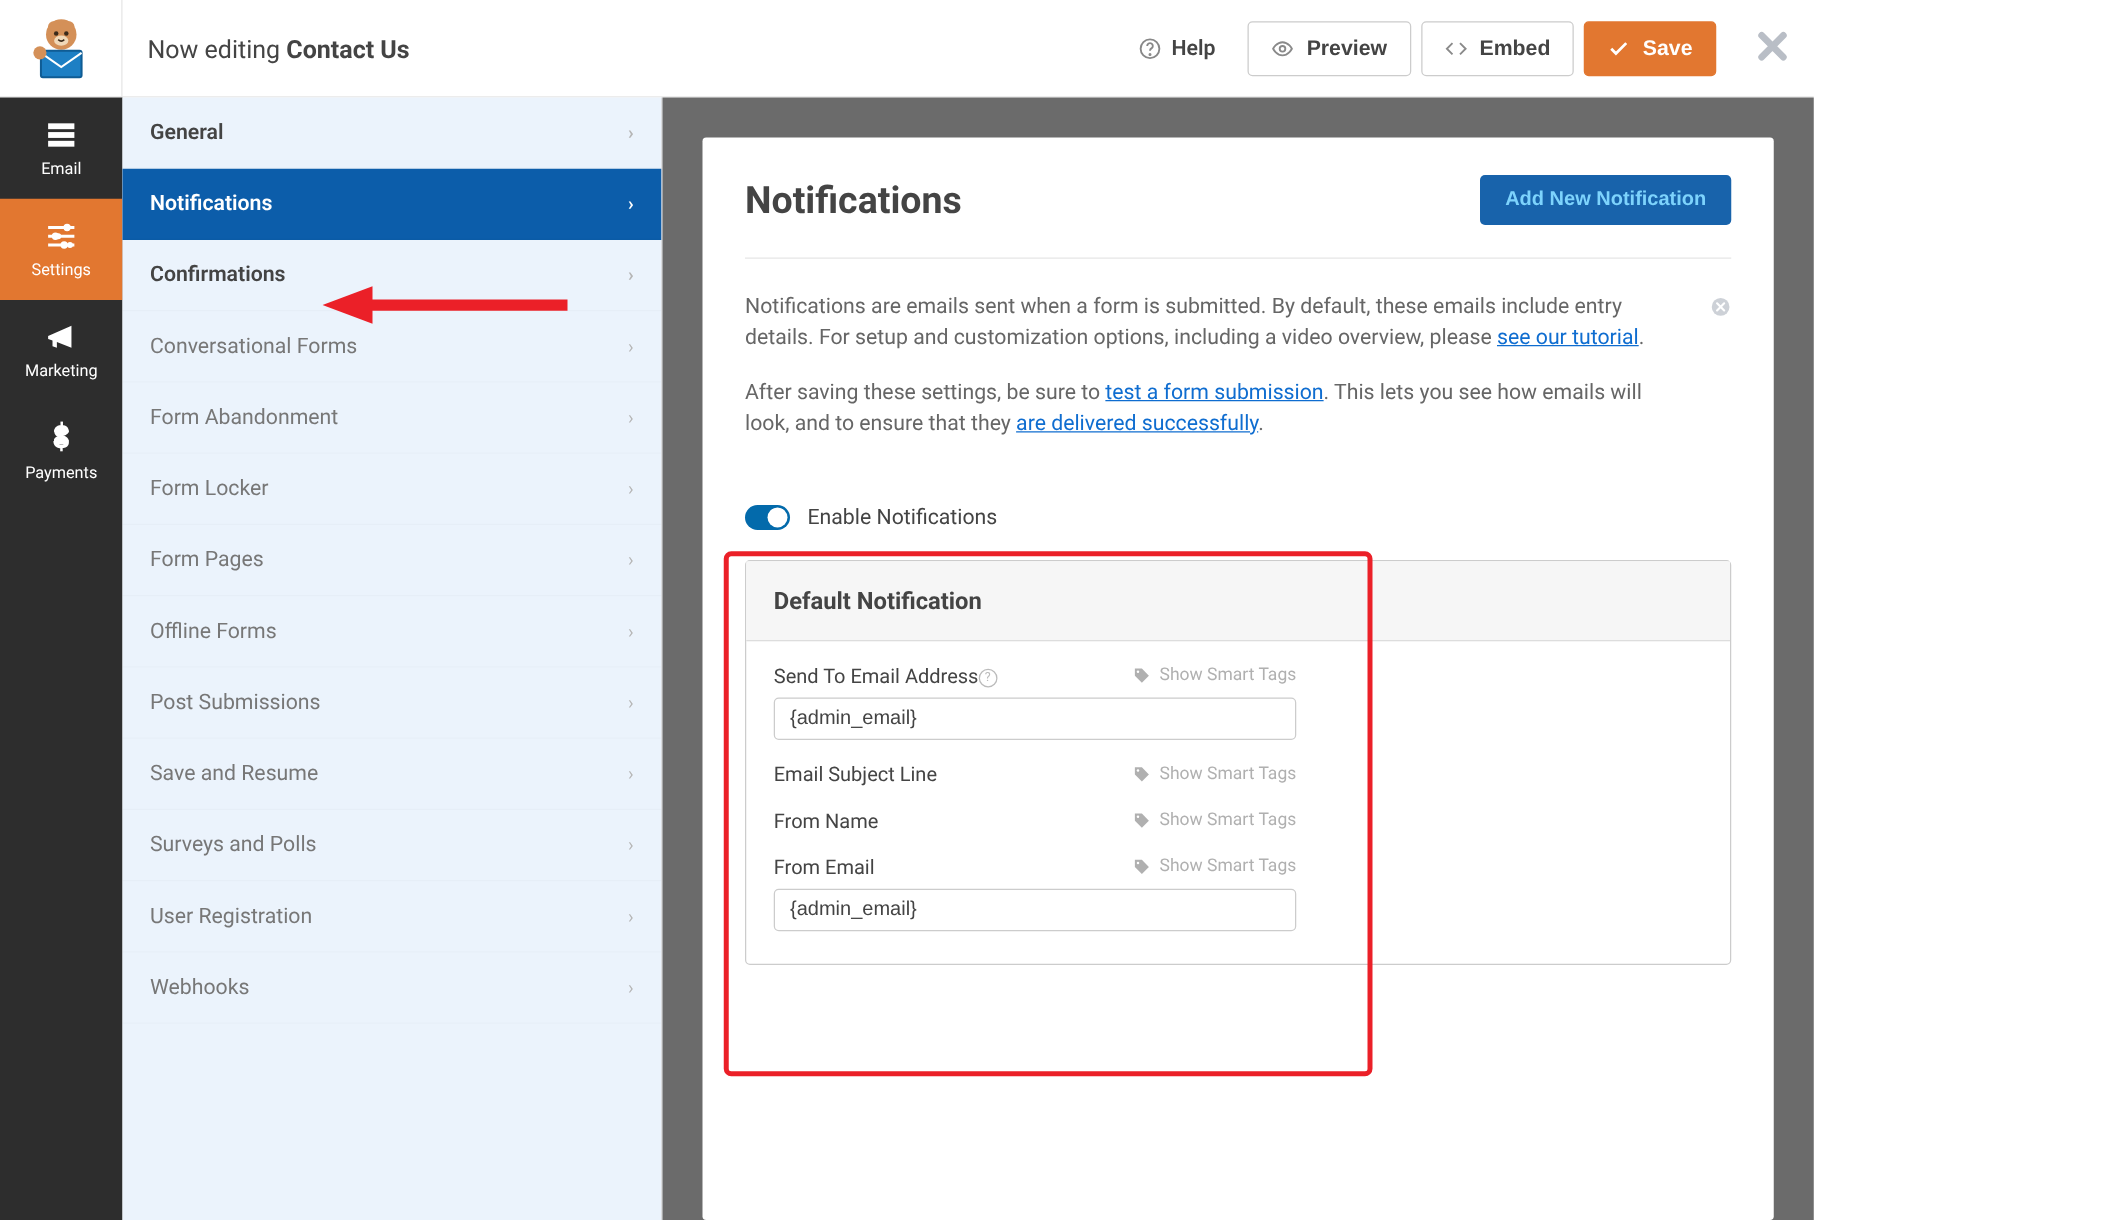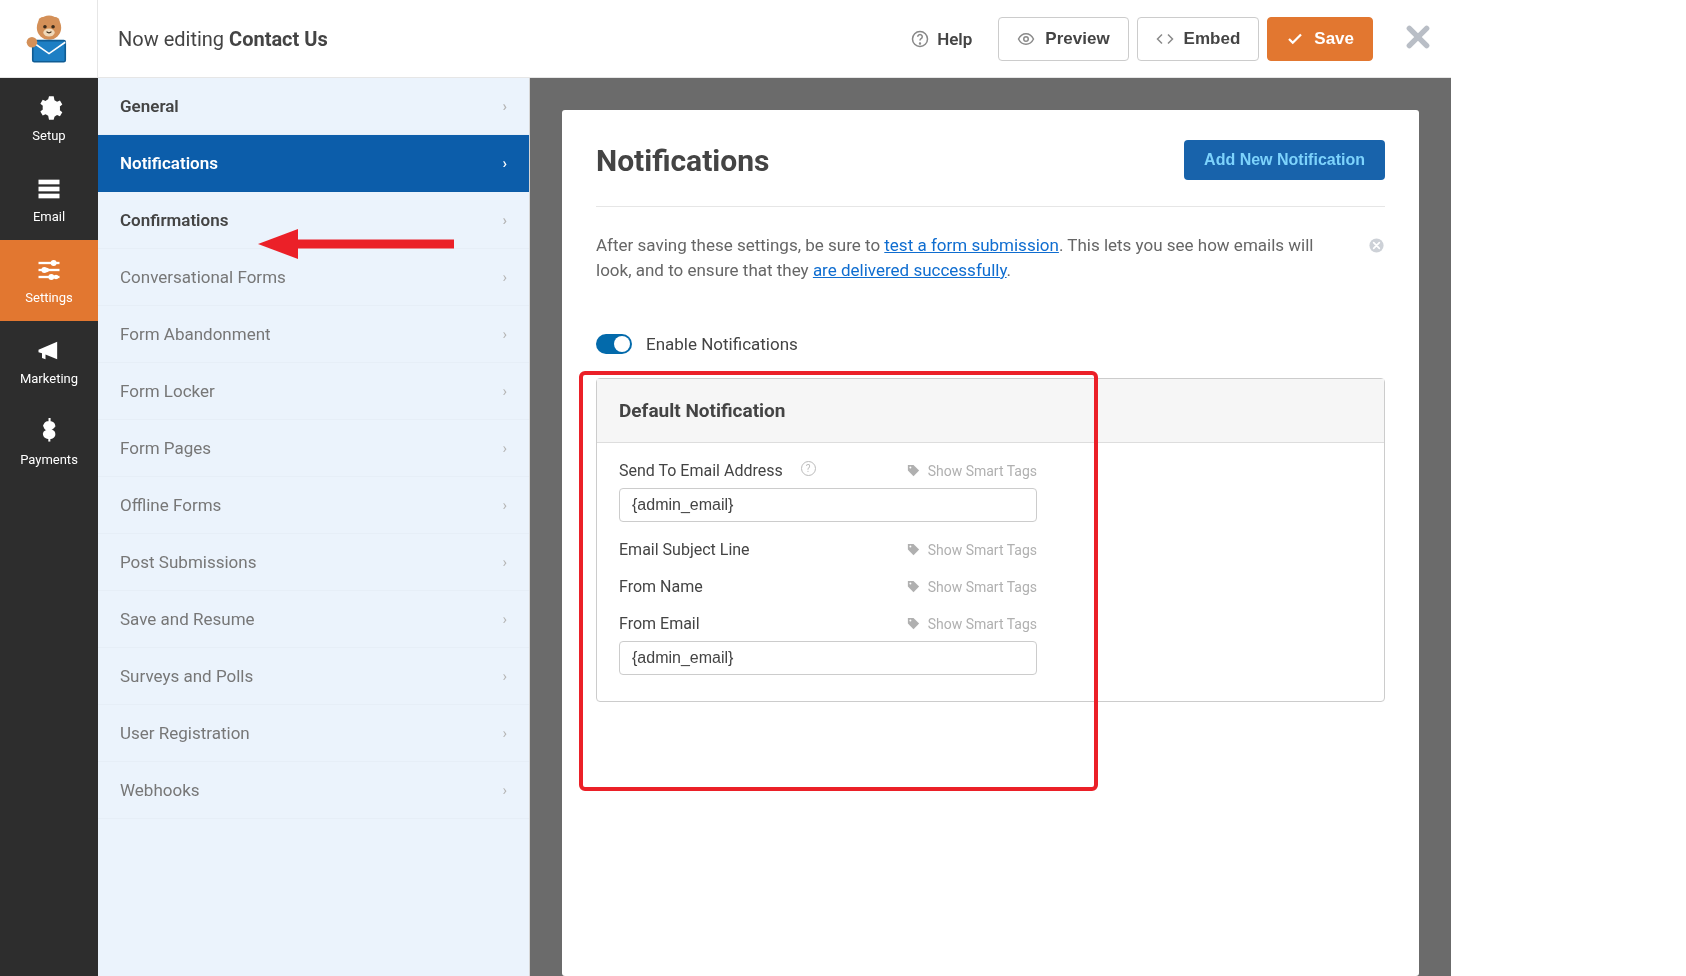--- a/index.html
+++ b/index.html
@@ -59,21 +59,21 @@
   .toggle { width: 36px; height: 20px; background: #036aab; border-radius: 10px; position: relative; }
   .toggle::after { content: ""; position: absolute; right: 2px; top: 2px; width: 16px; height: 16px; background: #fff; border-radius: 50%; }
   
   
   .notif-block { border: 1px solid #ccc; border-radius: 4px; position: relative; }
   .highlight-box { position: absolute; left: -18px; top: -8px; width: 519px; height: 420px; border: 4px solid #eb2028; border-radius: 6px; pointer-events: none; }
   .notif-head { background: #f6f6f6; border-bottom: 1px solid #ddd; padding: 20px 22px; font-size: 19px; font-weight: 700; color: #444; }
   .notif-body { padding: 18px 22px 8px 22px; width: 462px; }
   .field-group { margin-bottom: 18px; }
   .field-head { display: flex; align-items: center; justify-content: space-between; margin-bottom: 8px; }
-  .field-label { font-size: 16px; color: #444; display: flex; align-items: flex-start; gap: 18px; }
+  .field-label { font-size: 16px; color: #444; display: flex; align-items: flex-end; gap: 0; }
   .field-label .qmark { display:inline-flex; align-items:center; justify-content:center; width:15px; height:15px; border-radius:50%; border:1px solid #bbb; color:#bbb; font-size:10px; }
   .smart-tags { display: flex; align-items: center; gap: 7px; color: #b0b0b0; font-size: 14px; cursor: pointer; }
   .smart-tags svg { width: 15px; height: 15px; fill:#b0b0b0; }
   .text-input { width: 100%; height: 34px; border: 1px solid #ccc; border-radius: 4px; padding: 0 12px; font-size: 16px; color: #444; }
   
 </style>
 </head>
 <body>
 
 <div class="app">
@@ -136,26 +136,20 @@
           </svg>
       </span>
     </div>
   </div>
 
   <div class="body">
 
     <div class="left-nav">
       <div class="left-nav-item">
         <svg viewBox="0 0 24 24">
-            <path d="M12 8a4 4 0 1 0 0 8 4 4 0 0 0 0-8zm9.4 4a7.7 7.7 0 0 0-.1-1.3l2.1-1.6-2-3.5-2.5 1a7.6 7.6 0 0 0-2.2-1.3L16 2h-4l-.7 2.6a7.6 7.6 0 0 0-2.2 1.3l-2.5-1-2 3.5 2.1 1.6A7.7 7.7 0 0 0 6.6 12c0 .4 0 .9.1 1.3l-2.1 1.6 2 3.5 2.5-1c.7.5 1.4 1 2.2 1.3L12 22h4l.7-2.6c.8-.3 1.5-.8 2.2-1.3l2.5 1 2-3.5-2.1-1.6c.1-.4.1-.9.1-1.3z"></path>
-          </svg>
-        <span>Setup</span>
-      </div>
-      <div class="left-nav-item">
-        <svg viewBox="0 0 24 24">
             <rect x="3" y="4" width="18" height="4"></rect>
             <rect x="3" y="10" width="18" height="4"></rect>
             <rect x="3" y="16" width="18" height="4"></rect>
           </svg>
         <span>Email</span>
       </div>
       <div class="left-nav-item active">
         <svg viewBox="0 0 24 24">
             <path d="M4 6h10M18 6h2M4 12h4M12 12h8M4 18h12M20 18h0"></path>
             <circle cx="16" cy="6" r="2"></circle>
@@ -255,20 +249,21 @@
           <div class="panel-title">Notifications</div>
           <button class="add-btn">Add New Notification</button>
         </div>
         <div class="desc">
           <span class="close-desc">
             <svg viewBox="0 0 24 24">
                 <circle cx="12" cy="12" r="10" fill="#cdd1d7"></circle>
                 <path d="M8 8l8 8M16 8l-8 8" stroke="#fff" stroke-width="2.4" stroke-linecap="round"></path>
               </svg>
           </span>
+          <p><span>Notifications are emails sent when a form is submitted. By default, these emails include entry details. For setup and customization options, including a video overview, please </span><a href="#">see our tutorial</a><span>.</span></p>
           <p><span>After saving these settings, be sure to </span><a href="#">test a form submission</a><span>. This lets you see how emails will look, and to ensure that they </span><a href="#">are delivered successfully</a><span>.</span></p>
         </div>
         <div class="toggle-row">
           <div class="toggle"></div>
           <span>Enable Notifications</span>
         </div>
 
         <div class="notif-block">
           <div class="highlight-box"></div>
           <div class="notif-head">Default Notification</div>

